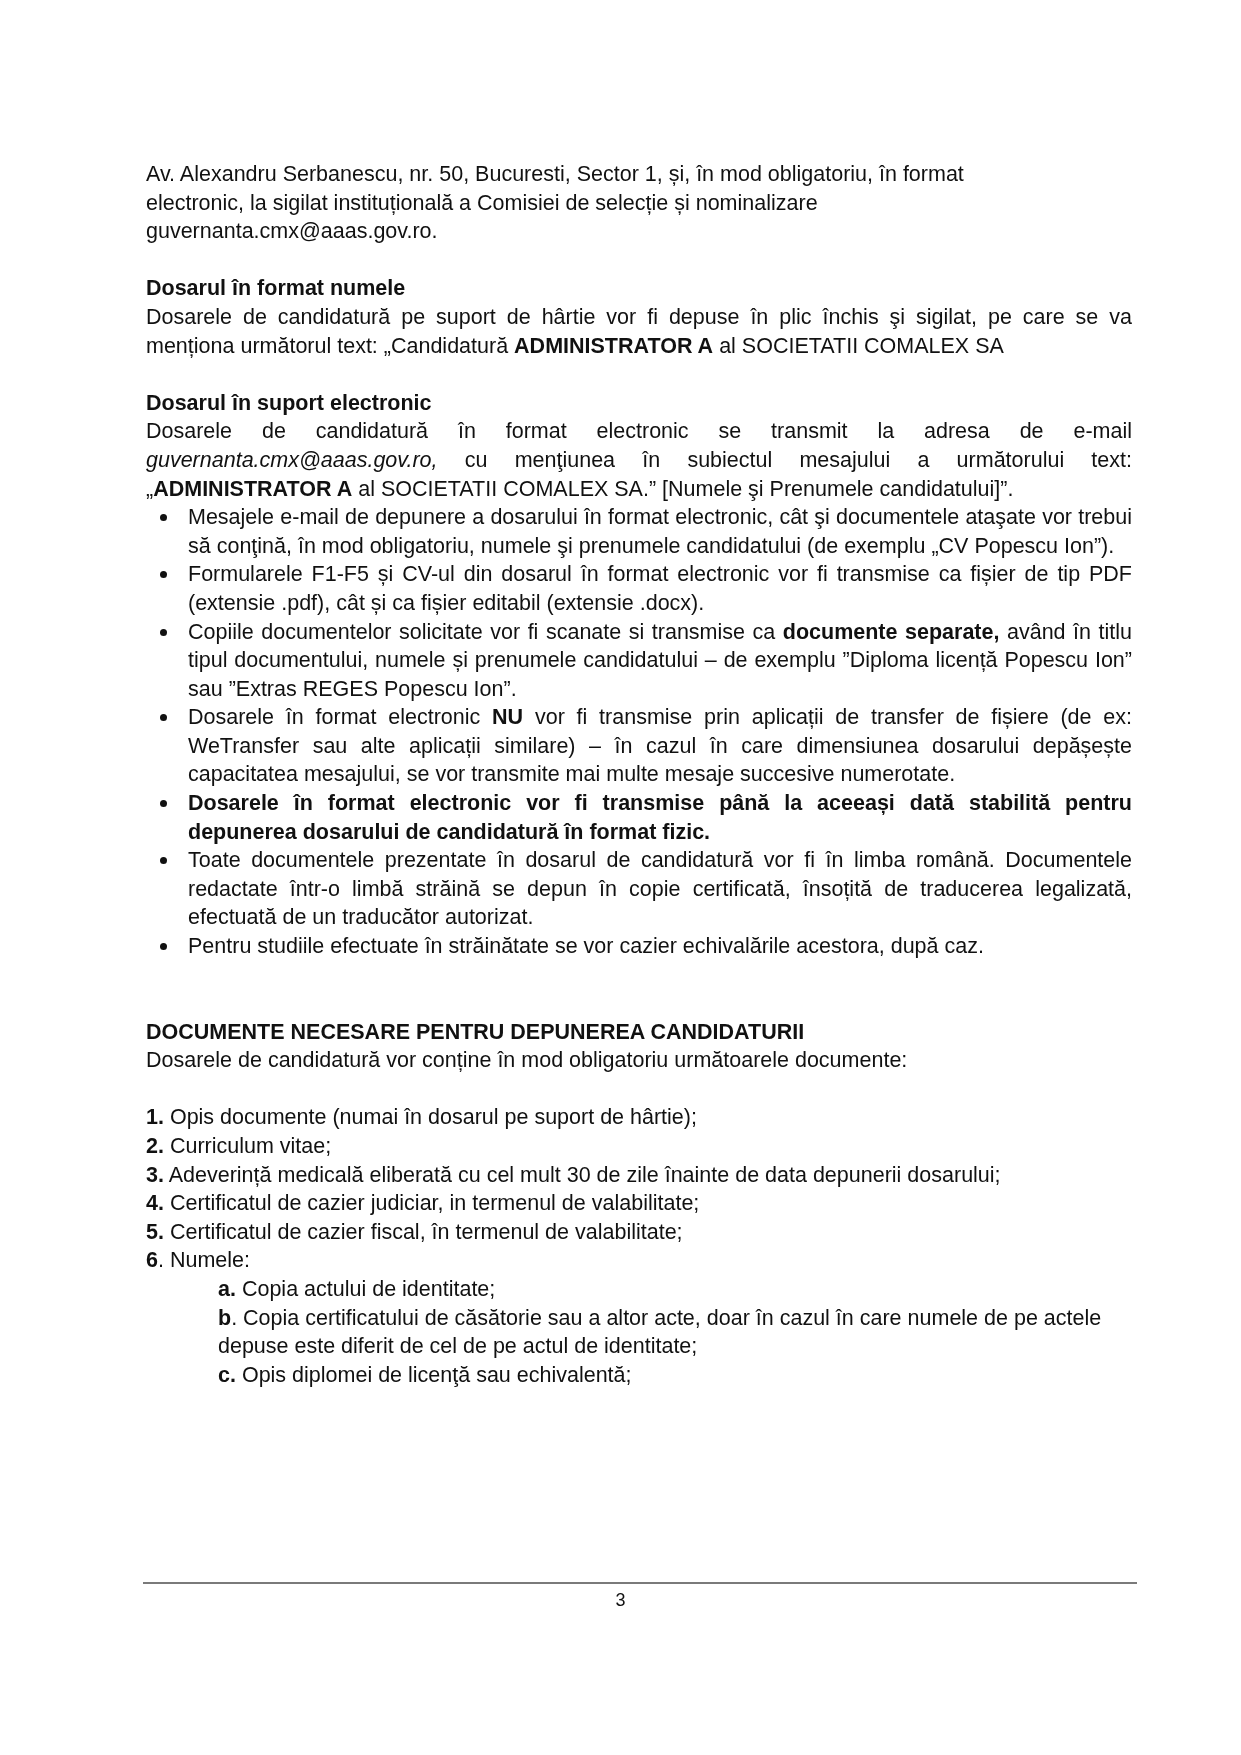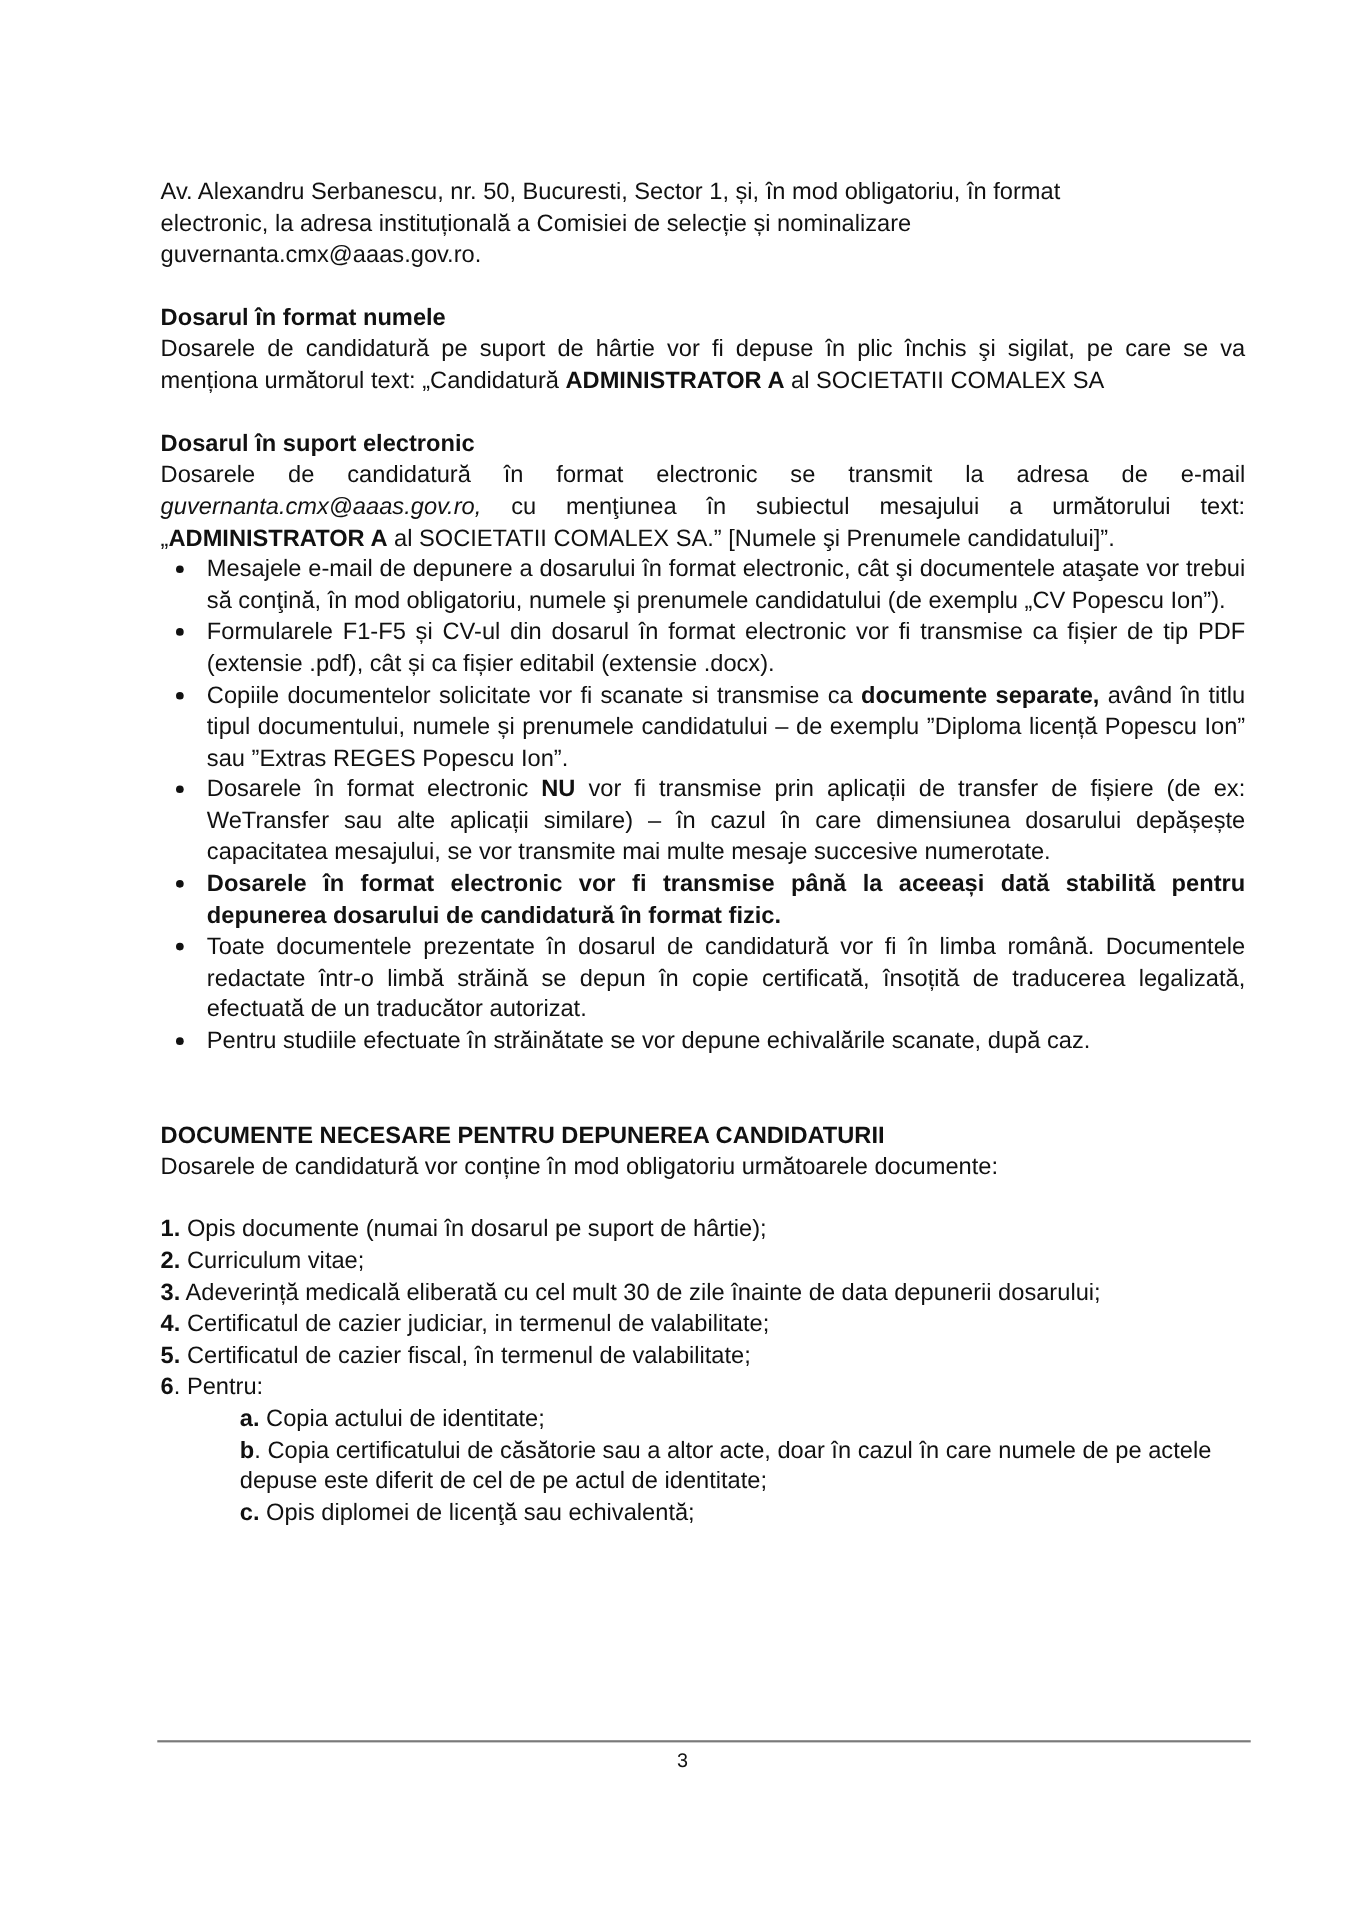--- a/index.html
+++ b/index.html
@@ -17,52 +17,52 @@
   .num b { font-weight: bold; }
   .sub { padding-left: 72px; }
   .footer-line { position: absolute; left: 143px; top: 1582px; width: 994px; height: 2px; background: #7a7a7a; }
   .page-num { position: absolute; left: 0; width: 1241px; top: 1590px; text-align: center; font-size: 18px; }
 </style>
 </head>
 <body>
 
 <div class="page">
   <p>Av. Alexandru Serbanescu, nr. 50, Bucuresti, Sector 1, și, în mod obligatoriu, în format</p>
-  <p>electronic, la adresa instituțională a Comisiei de selecție și nominalizare</p>
+  <p>electronic, la sigilat instituțională a Comisiei de selecție și nominalizare</p>
   <p>guvernanta.cmx@aaas.gov.ro.</p>
   <div class="gap"></div>
 
   <p class="h">Dosarul în format numele</p>
   <p class="just"><span>Dosarele de candidatură pe suport de hârtie vor fi depuse în plic închis şi sigilat, pe care se va menționa următorul text: „Candidatură </span><b>ADMINISTRATOR A</b><span> al SOCIETATII COMALEX SA</span></p>
   <div class="gap"></div>
 
   <p class="h">Dosarul în suport electronic</p>
   <p class="just"><span>Dosarele de candidatură în format electronic se transmit la adresa de e-mail </span><i>guvernanta.cmx@aaas.gov.ro,</i><span> cu menţiunea în subiectul mesajului a următorului text: „</span><b>ADMINISTRATOR A</b><span> al SOCIETATII COMALEX SA.” [Numele şi Prenumele candidatului]”.</span></p>
 
   <ul class="bul" id="rules-list">
       <li><span class="dot"></span><span>Mesajele e-mail de depunere a dosarului în format electronic, cât şi documentele ataşate vor trebui să conţină, în mod obligatoriu, numele şi prenumele candidatului (de exemplu „CV Popescu Ion”).</span></li>
       <li><span class="dot"></span><span>Formularele F1-F5 și CV-ul din dosarul în format electronic vor fi transmise ca fișier de tip PDF (extensie .pdf), cât și ca fișier editabil (extensie .docx).</span></li>
       <li><span class="dot"></span><span>Copiile documentelor solicitate vor fi scanate si transmise ca </span><b>documente separate,</b><span> având în titlu tipul documentului, numele și prenumele candidatului – de exemplu ”Diploma licență Popescu Ion” sau ”Extras REGES Popescu Ion”.</span></li>
       <li><span class="dot"></span><span>Dosarele în format electronic </span><b>NU</b><span> vor fi transmise prin aplicații de transfer de fișiere (de ex: WeTransfer sau alte aplicații similare) – în cazul în care dimensiunea dosarului depășește capacitatea mesajului, se vor transmite mai multe mesaje succesive numerotate.</span></li>
       <li><span class="dot"></span><b>Dosarele în format electronic vor fi transmise până la aceeași dată stabilită pentru depunerea dosarului de candidatură în format fizic.</b></li>
       <li><span class="dot"></span><span>Toate documentele prezentate în dosarul de candidatură vor fi în limba română. Documentele redactate într-o limbă străină se depun în copie certificată, însoțită de traducerea legalizată, efectuată de un traducător autorizat.</span></li>
-      <li><span class="dot"></span><span>Pentru studiile efectuate în străinătate se vor depune echivalările scanate, după caz.</span></li>
+      <li><span class="dot"></span><span>Pentru studiile efectuate în străinătate se vor cazier echivalările acestora, după caz.</span></li>
     </ul>
   <div class="gap2"></div>
 
   <p class="h">DOCUMENTE NECESARE PENTRU DEPUNEREA CANDIDATURII</p>
   <p>Dosarele de candidatură vor conține în mod obligatoriu următoarele documente:</p>
   <div class="gap"></div>
   <div id="doc-list">
       <p class="num"><b>1.</b><span> Opis documente (numai în dosarul pe suport de hârtie);</span></p>
       <p class="num"><b>2.</b><span> Curriculum vitae;</span></p>
       <p class="num"><b>3.</b><span> Adeverință medicală eliberată cu cel mult 30 de zile înainte de data depunerii dosarului;</span></p>
       <p class="num"><b>4.</b><span> Certificatul de cazier judiciar, in termenul de valabilitate;</span></p>
       <p class="num"><b>5.</b><span> Certificatul de cazier fiscal, în termenul de valabilitate;</span></p>
-      <p class="num"><b>6</b><span>. Pentru:</span></p>
+      <p class="num"><b>6</b><span>. Numele:</span></p>
     </div>
   <div id="doc-sublist" class="sub">
       <p class="num"><b>a.</b><span> Copia actului de identitate;</span></p>
       <p class="num"><b>b</b><span>. Copia certificatului de căsătorie sau a altor acte, doar în cazul în care numele de pe actele depuse este diferit de cel de pe actul de identitate;</span></p>
       <p class="num"><b>c.</b><span> Opis diplomei de licenţă sau echivalentă;</span></p>
     </div>
 </div>
 
 <div class="footer-line"></div>
 <div class="page-num">3</div>

